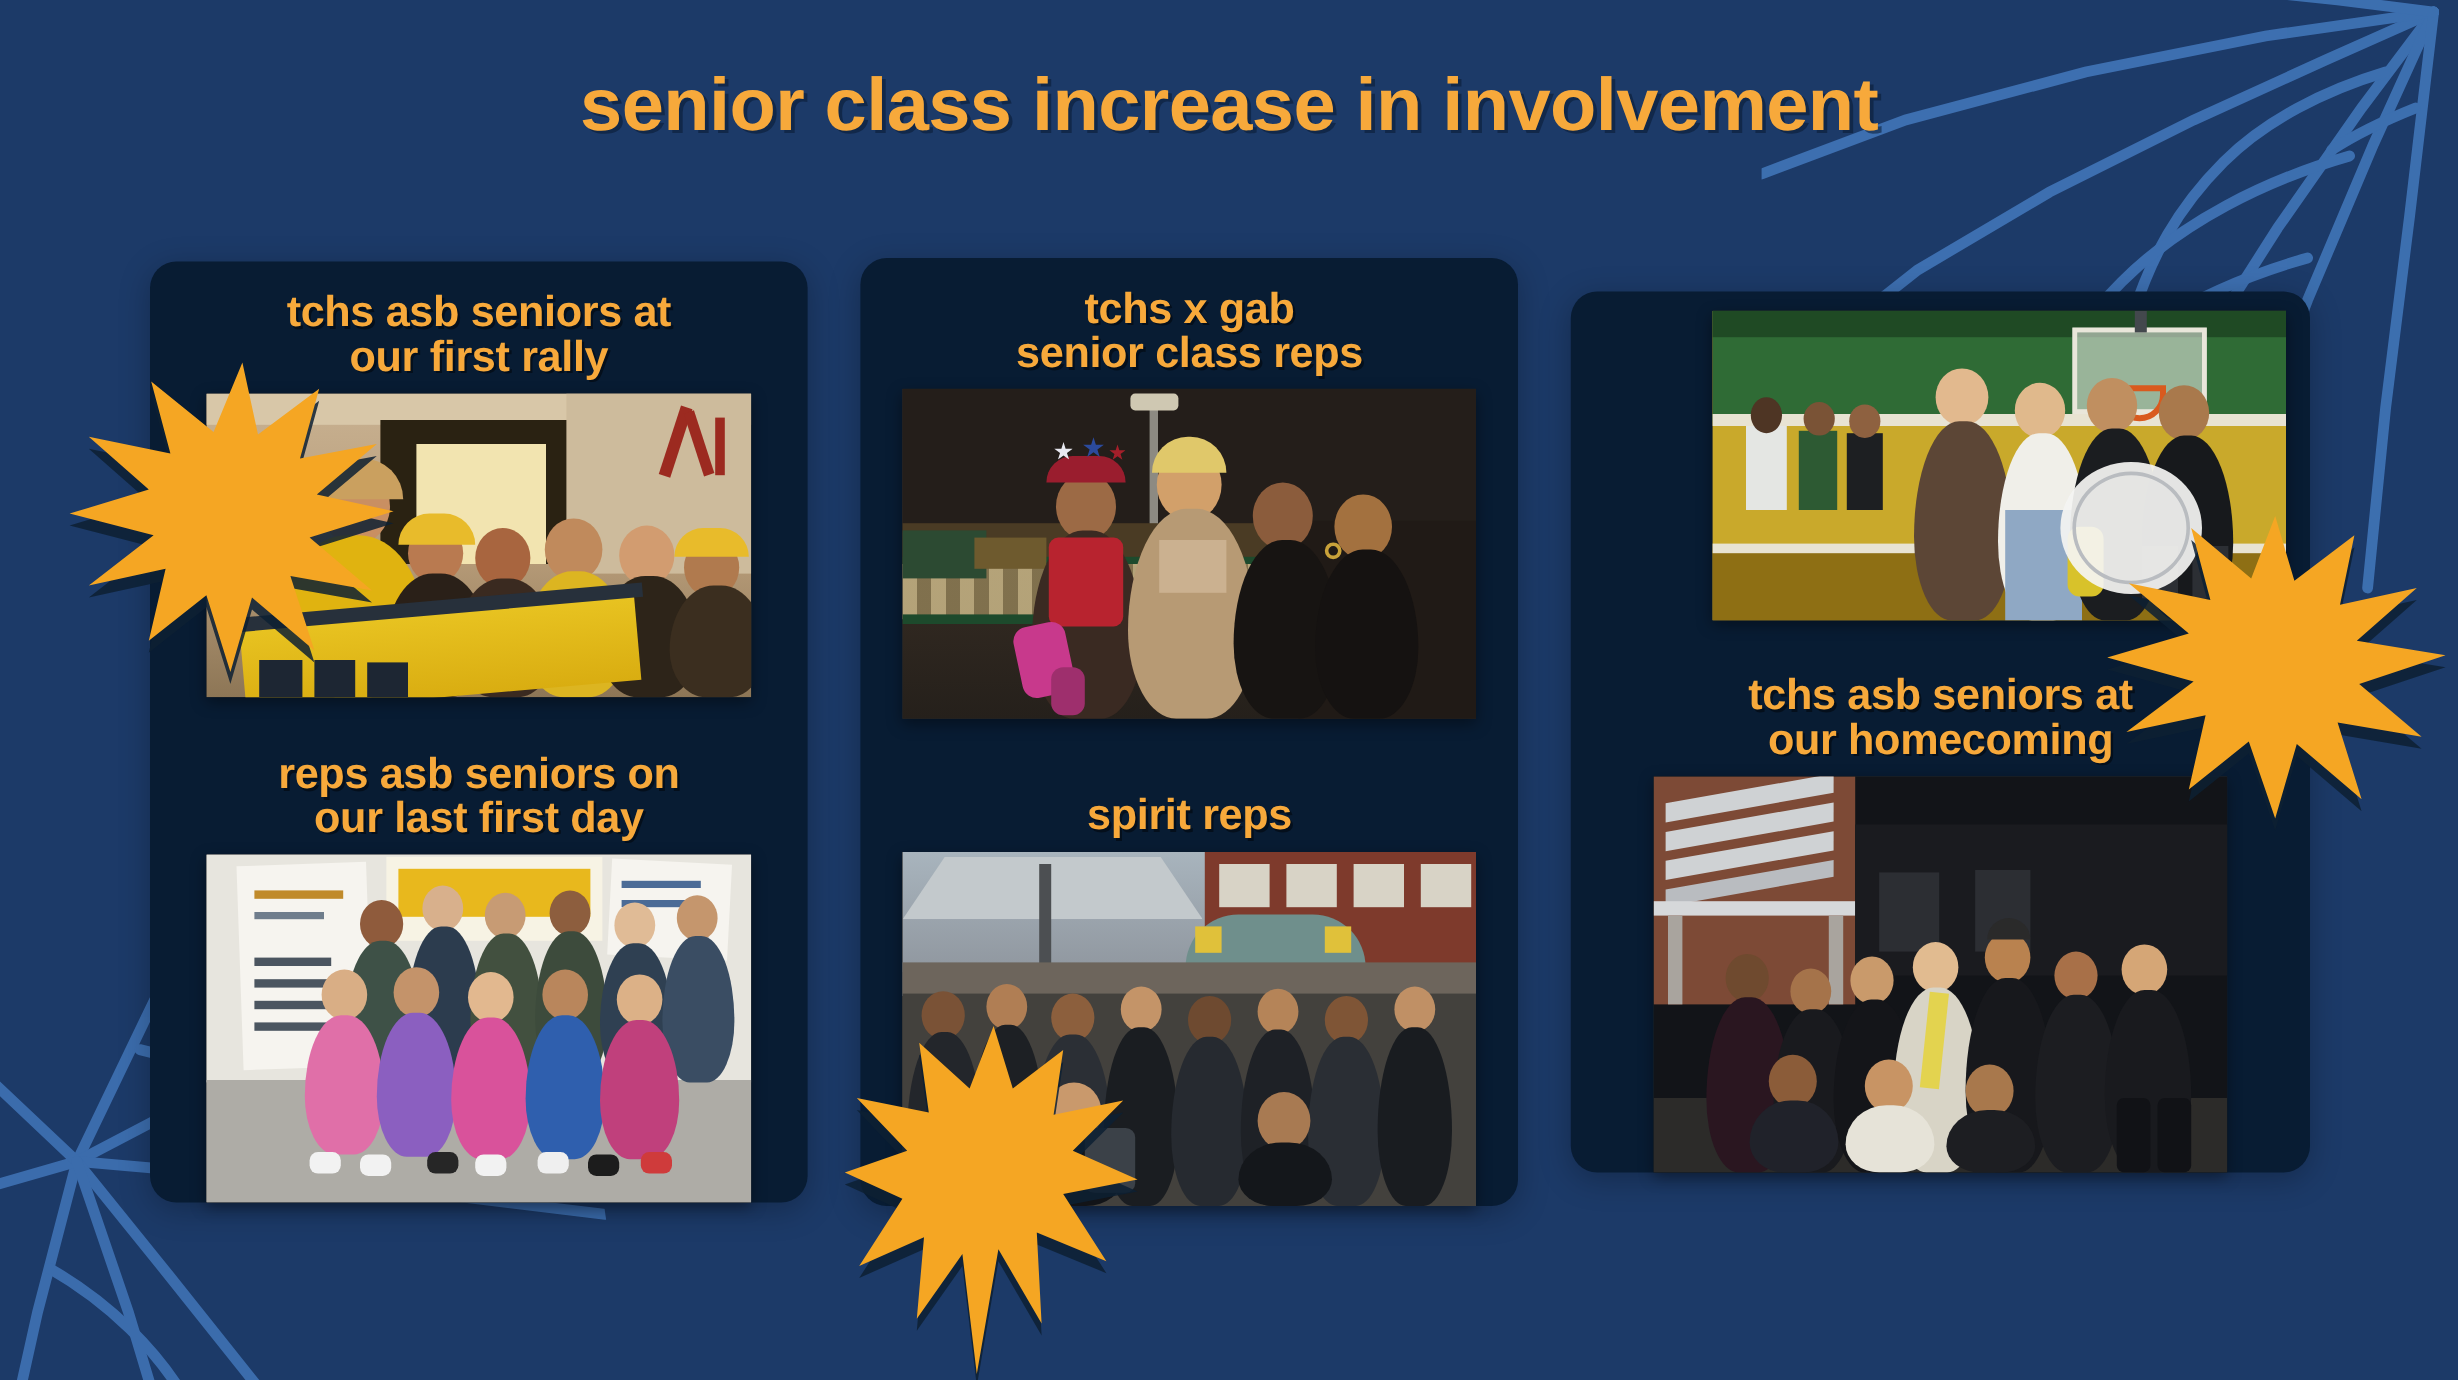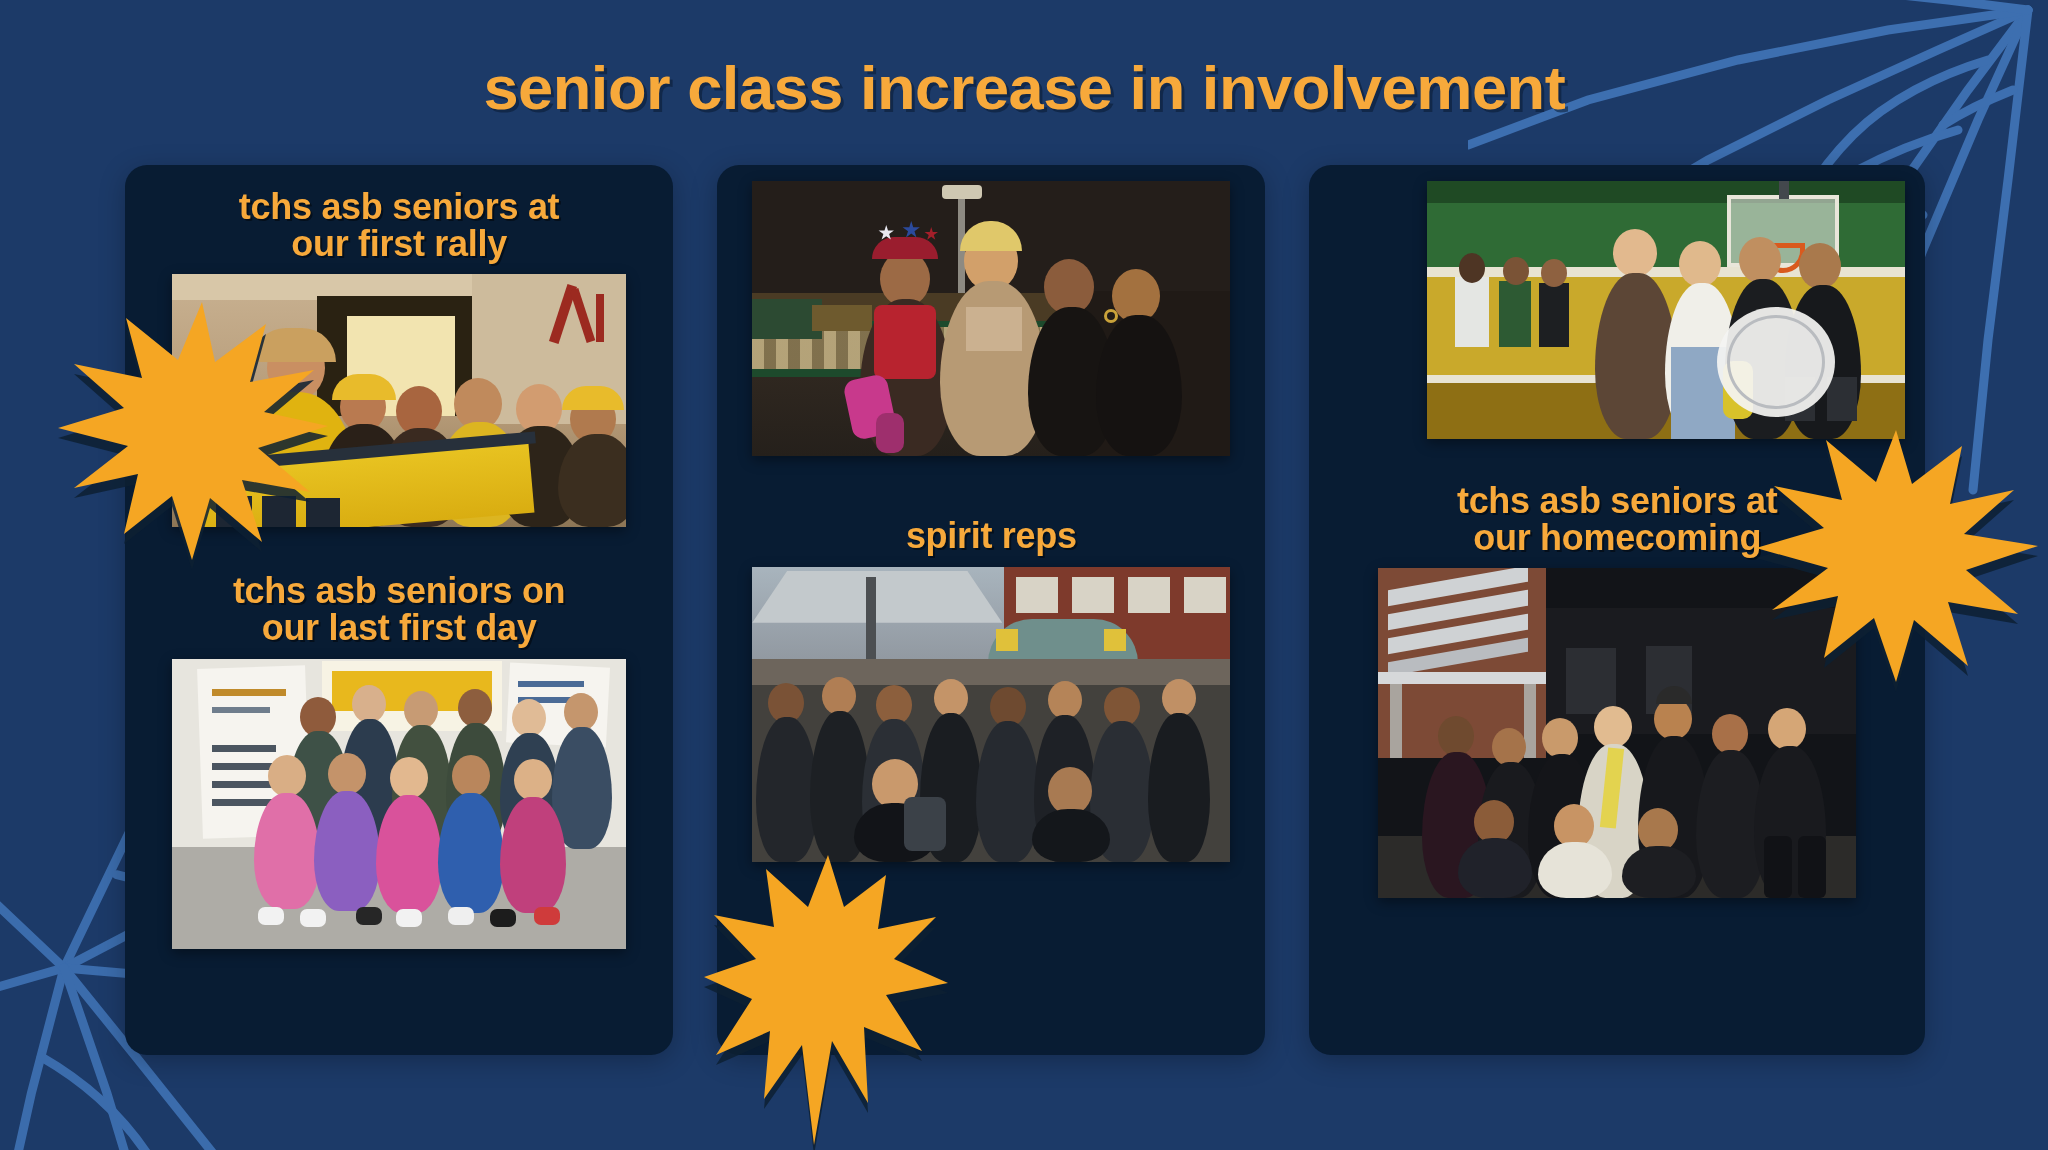--- a/index.html
+++ b/index.html
@@ -31,20 +31,21 @@
     transform:scaleX(1.02);
   }
 
   
   .board{
     position:absolute;
     top:165px; left:125px;
     width:1800px; height:890px;
     display:flex; gap:44px;
     z-index:4;
+    align-items:center;
   }
   .card{
     background:#081c33;
     border-radius:22px;
     box-shadow:0 6px 26px rgba(0,0,0,.25);
     position:relative;
     padding:16px 14px 0 14px;
     display:flex; flex-direction:column; align-items:center;
   }
   .card.left   { width:552px; }
@@ -158,21 +159,21 @@
         <div class="band" style="left:390px;top:112px;width:62px;height:24px;border-radius:28px 28px 0 0;background:#e8bb2b;"></div>
         <div class="fig" style="left:386px;top:160px;width:80px;height:93px;background:#3b2e1f;"></div>
         <div class="band" style="left:30px;top:182px;width:330px;height:71px;background:linear-gradient(180deg,#e8c321,#d9ad11);transform:rotate(-5deg);"></div>
         <div class="band" style="left:28px;top:172px;width:336px;height:12px;background:#27303b;transform:rotate(-5deg);"></div>
         <div class="band" style="left:44px;top:222px;width:36px;height:31px;background:#1d2633;"></div>
         <div class="band" style="left:90px;top:222px;width:34px;height:31px;background:#1d2633;"></div>
         <div class="band" style="left:134px;top:224px;width:34px;height:29px;background:#1d2633;"></div>
       </div>
     </div>
 
-    <div class="card-h" style="margin-top:46px;">tchs asb seniors on
+    <div class="card-h" style="margin-top:46px;">reps asb seniors on
 our last first day</div>
 
     <div class="photo" style="width:454px;height:290px;">
       <div class="ph-inner">
         <div class="band" style="inset:0;background:#b9b7b0;"></div>
         <div class="band" style="left:0;top:0;width:100%;height:190px;background:#e7e5de;"></div>
         <div class="band" style="left:28px;top:8px;width:108px;height:170px;background:#f6f4ef;transform:rotate(-2deg);"></div>
         <div class="band" style="left:150px;top:2px;width:180px;height:70px;background:#f7f3e4;"></div>
         <div class="band" style="left:160px;top:12px;width:160px;height:40px;background:#e8b81d;"></div>
         <div class="band" style="left:336px;top:6px;width:100px;height:80px;background:#f6f4ef;transform:rotate(3deg);"></div>
@@ -213,20 +214,22 @@
         <div class="band" style="left:224px;top:250px;width:26px;height:18px;border-radius:7px;background:#f2f2f2;"></div>
         <div class="band" style="left:276px;top:248px;width:26px;height:18px;border-radius:7px;background:#efefef;"></div>
         <div class="band" style="left:318px;top:250px;width:26px;height:18px;border-radius:7px;background:#1c1c1c;"></div>
         <div class="band" style="left:362px;top:248px;width:26px;height:18px;border-radius:7px;background:#cf3b3b;"></div>
       </div>
     </div>
   </div>
 
   <div class="card mid">
 
+    <div class="card-h">tchs x gab
+senior class reps</div>
 
     <div class="photo" style="width:478px;height:275px;">
       <div class="ph-inner">
         <div class="band" style="inset:0;background:linear-gradient(180deg,#2a241f 0%,#3a2f25 40%,#25201b 100%);"></div>
         <div class="band" style="left:0;top:0;width:100%;height:120px;background:#241e1a;"></div>
         <div class="band" style="left:206px;top:10px;width:7px;height:118px;background:#8d8a82;"></div>
         <div class="band" style="left:190px;top:4px;width:40px;height:14px;background:#cfc8b2;border-radius:4px;"></div>
         <div class="band" style="left:0;top:112px;width:100%;height:36px;background:#4a3b24;"></div>
         <div class="band" style="left:0;top:146px;width:100%;height:46px;
              background:repeating-linear-gradient(90deg,#cbb888 0 12px,#8e7d55 12px 24px);opacity:.85;"></div>

